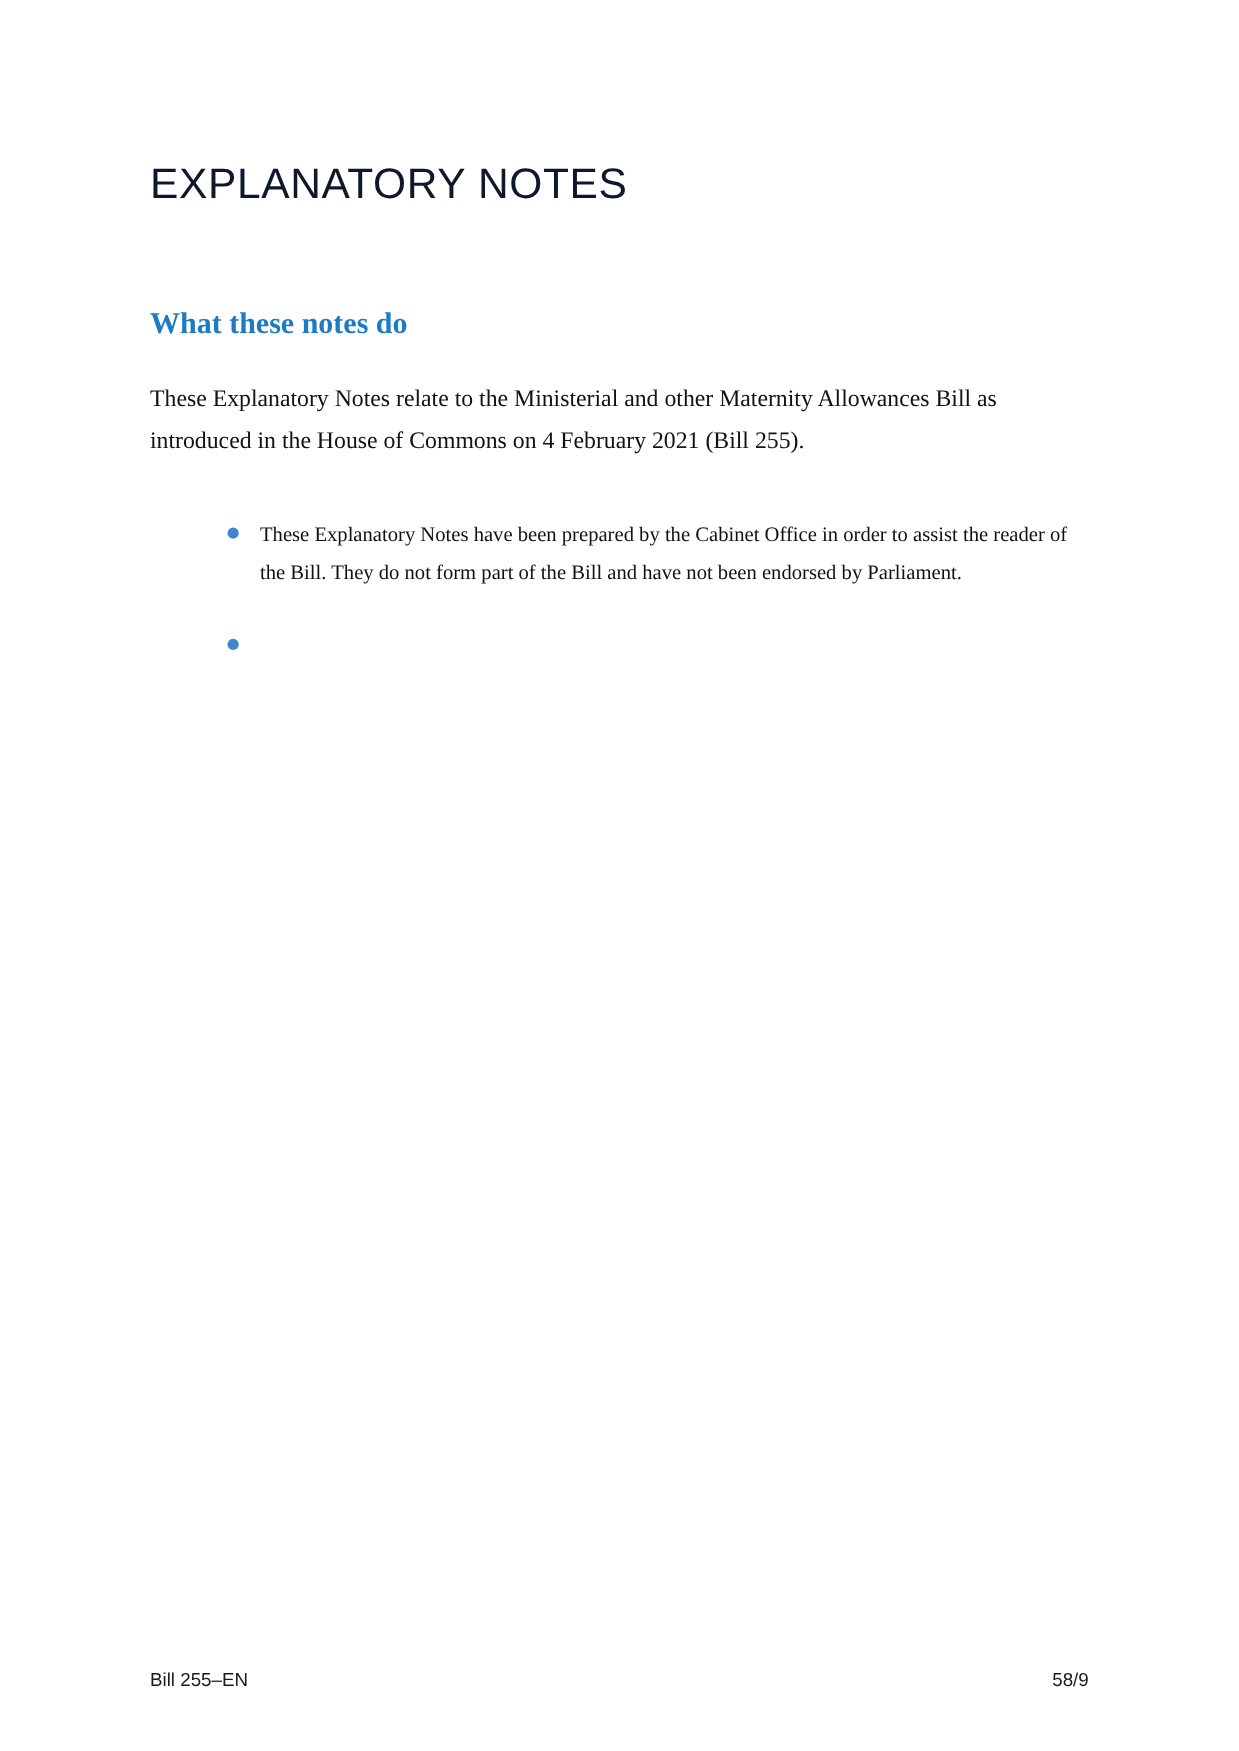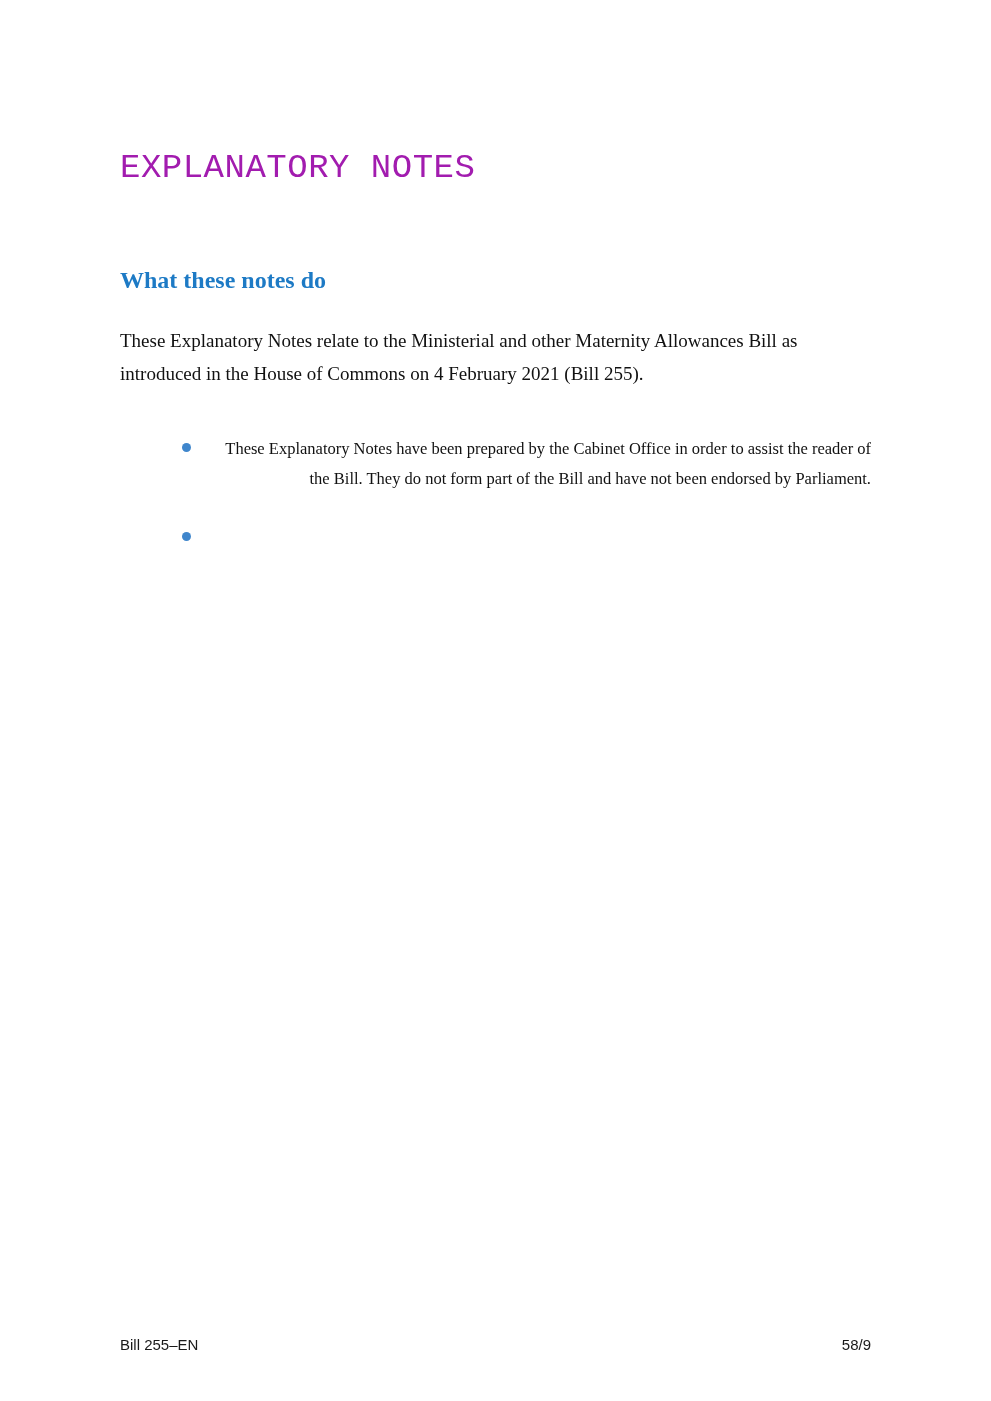--- a/index.html
+++ b/index.html
@@ -23,26 +23,26 @@
     font-family: "Liberation Sans", sans-serif;
     font-weight: 700;
     font-size: 38px;
     line-height: 1.38;
     color: #000000;
     max-width: 720px;
     letter-spacing: 0.2px;
   }
 
   .doc-subtitle {
-    font-family: Liberation Mono, monospace;
+    font-family: Liberation Sans, sans-serif;
     font-weight: 400;
     font-size: 34px;
     line-height: 1.2;
-    color: #a21caf;
-    margin-top: 36px;
+    color: #0f172a;
+    margin-top: 15px;
     letter-spacing: 0.5px;
   }
 
   .section-heading {
     font-family: Liberation Serif, serif;
     font-weight: 700;
     font-size: 24px;
     color: var(--heading-blue, #1d7ac5);
     margin-top: 78px;
   }
@@ -52,21 +52,20 @@
     font-size: 19px;
     line-height: 1.75;
     max-width: 745px;
     color: #111111;
   }
 
   .bullet-list {
     list-style: none;
     margin-top: 44px;
     max-width: 760px;
-    text-align: right;
   }
 
   .bullet-item {
     display: flex;
     align-items: flex-start;
     padding-left: 62px;
     margin-bottom: 30px;
   }
 
   .dot {

